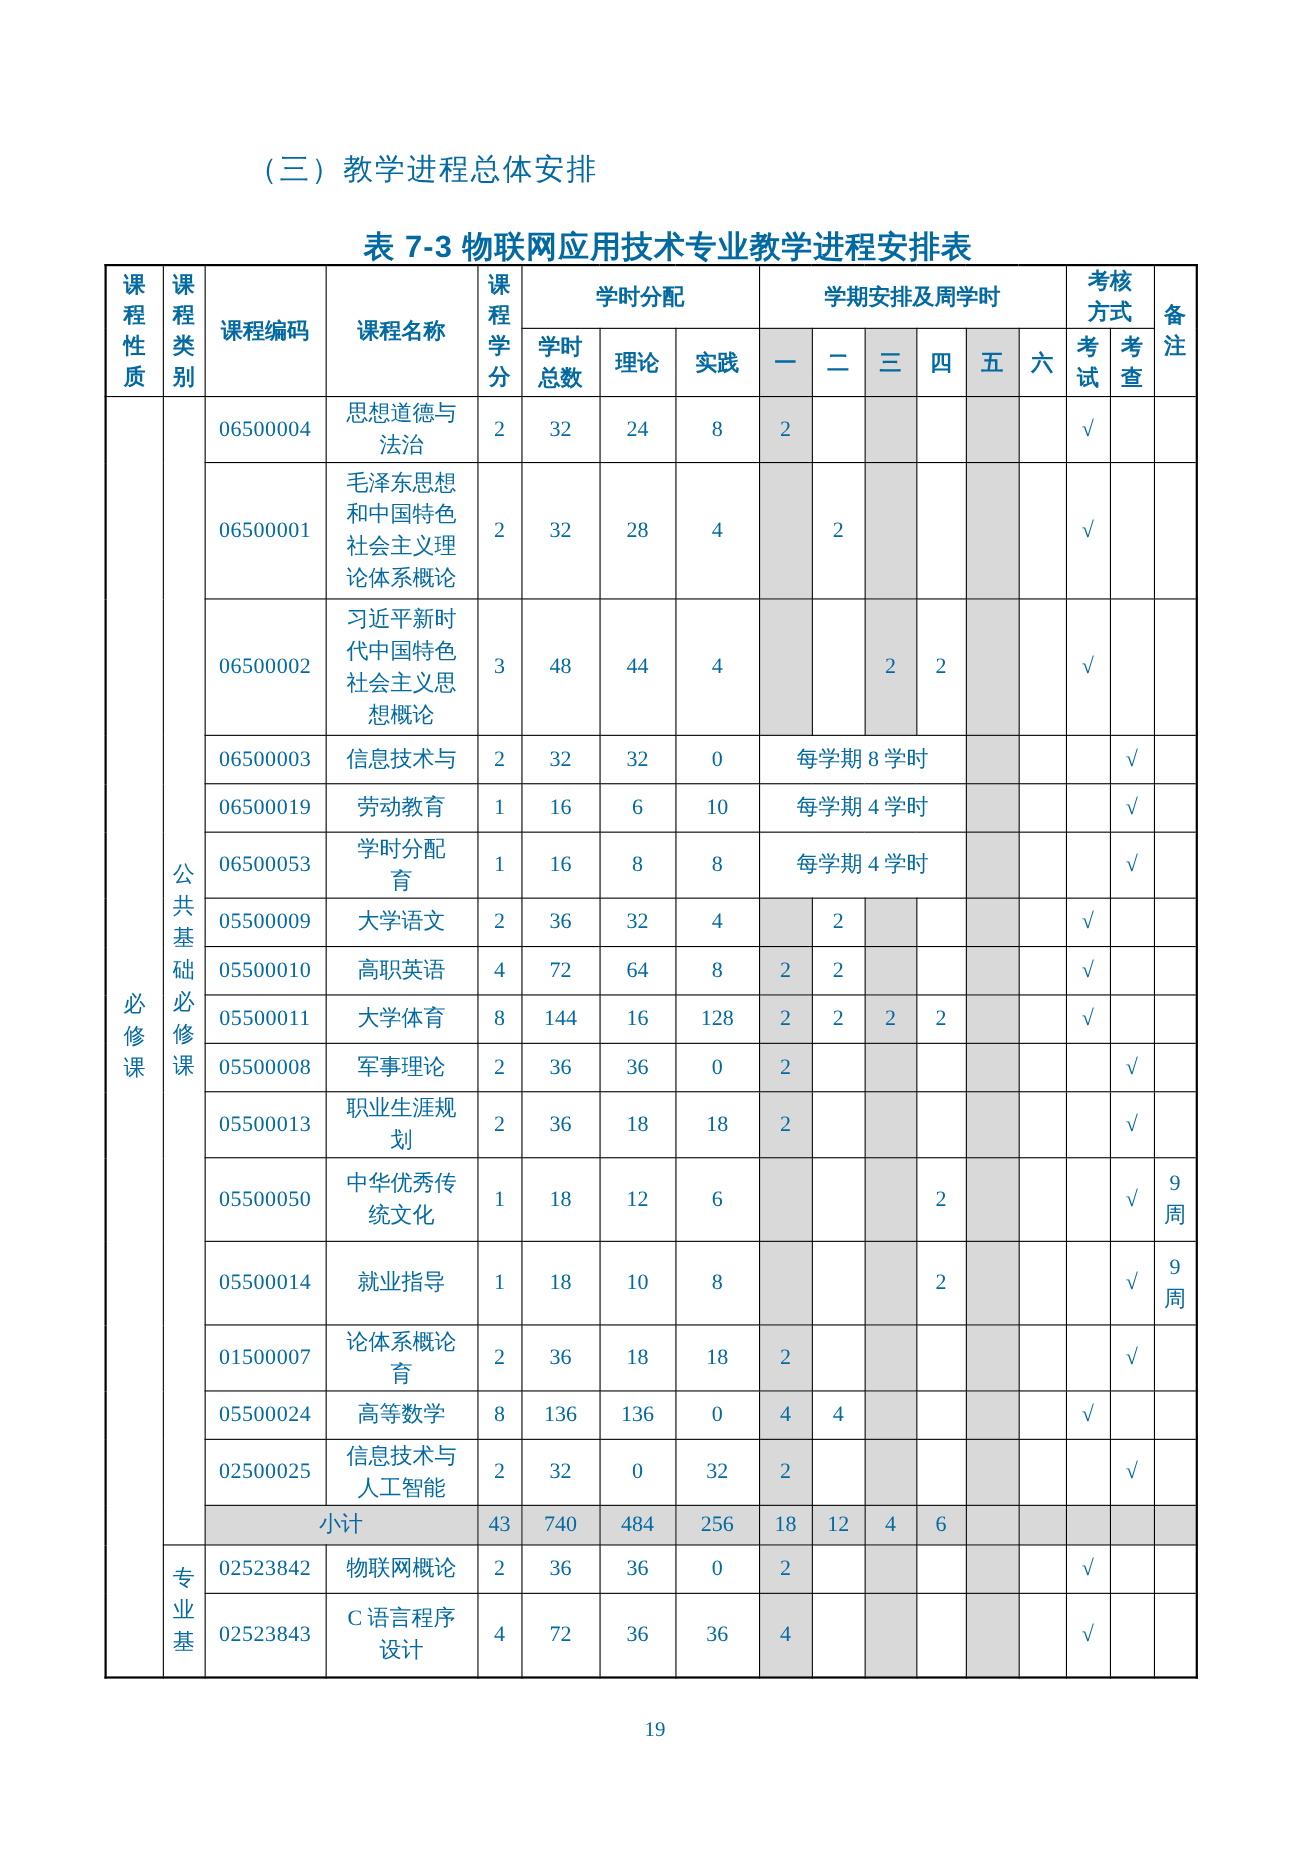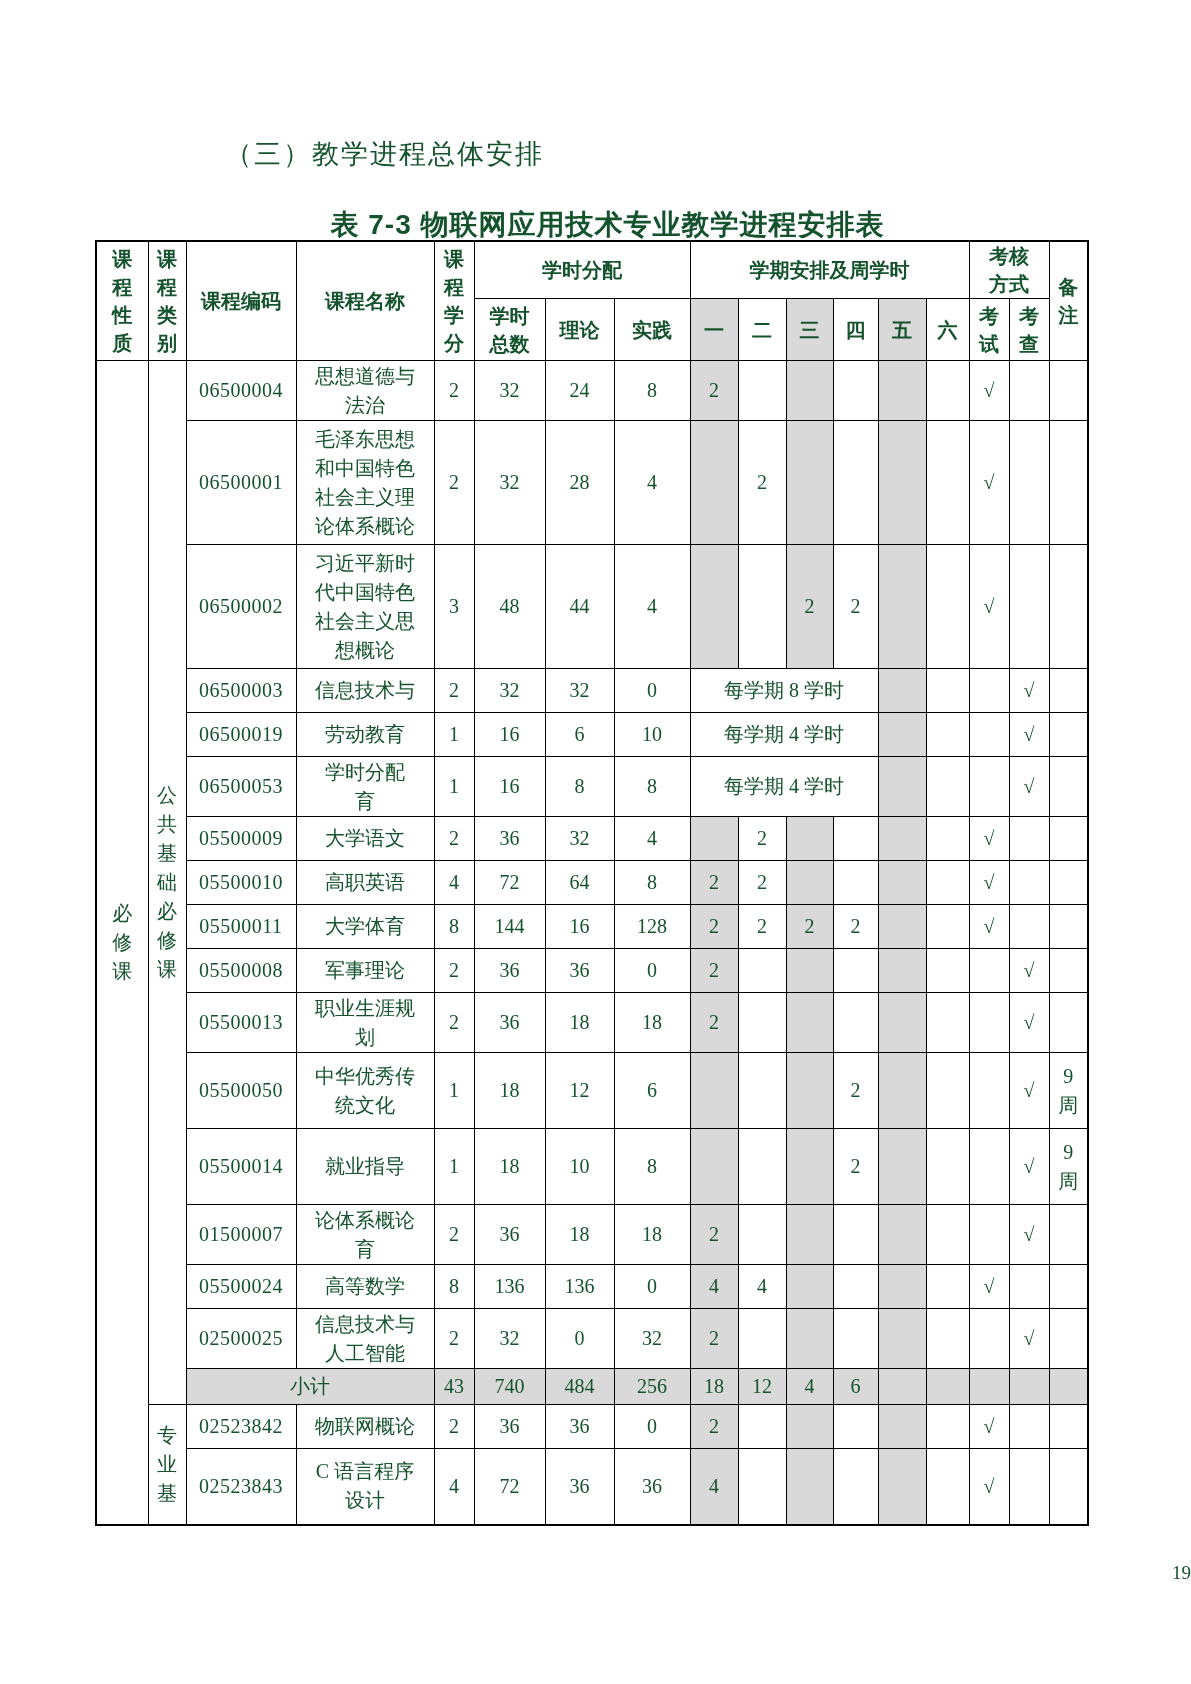--- a/index.html
+++ b/index.html
@@ -2,21 +2,21 @@
 <html><head>
 <meta charset="utf-8">
 <style>
   html,body{margin:0;padding:0;background:#888;}
   .page{
     position:relative;
     width:1191px;height:1684px;
     margin:0 auto;
     background:#ffffff;
     font-family:"Liberation Serif","DejaVu Serif",serif;
-    color:#14532d;
+    color:#0369a1;
     overflow:hidden;
   }
   .heading{
     position:absolute;left:225px;top:136px;
     font-size:27px;letter-spacing:2px;
   }
   .caption{
     position:absolute;left:0;top:206px;width:1191px;
     text-align:center;
     font-family:"Liberation Sans","DejaVu Sans",sans-serif;
@@ -50,21 +50,21 @@
   .shade{background:#d9d9d9;}
   .num{font-size:20px;}
   .code{letter-spacing:0.5px;}
   .check{font-size:19px;}
   
   tr.hr1{height:46px;} tr.hr2{height:62px;}
   tr.h44{height:44px;margin-top:29px;} tr.h60{height:60px;} tr.h76{height:76px;}
   tr.h124{height:124px;} tr.h36{height:36px;margin-left:22px;}
   .pageno{
     position:absolute;left:0;top:1562px;width:1191px;
-    text-align:right;font-size:19px;
+    text-align:center;font-size:19px;
   }
 </style>
 </head>
 <body>
 
 <div class="page">
 
   <div class="heading">（三）教学进程总体安排</div>
   <div class="caption">表 7-3  物联网应用技术专业教学进程安排表</div>
 

